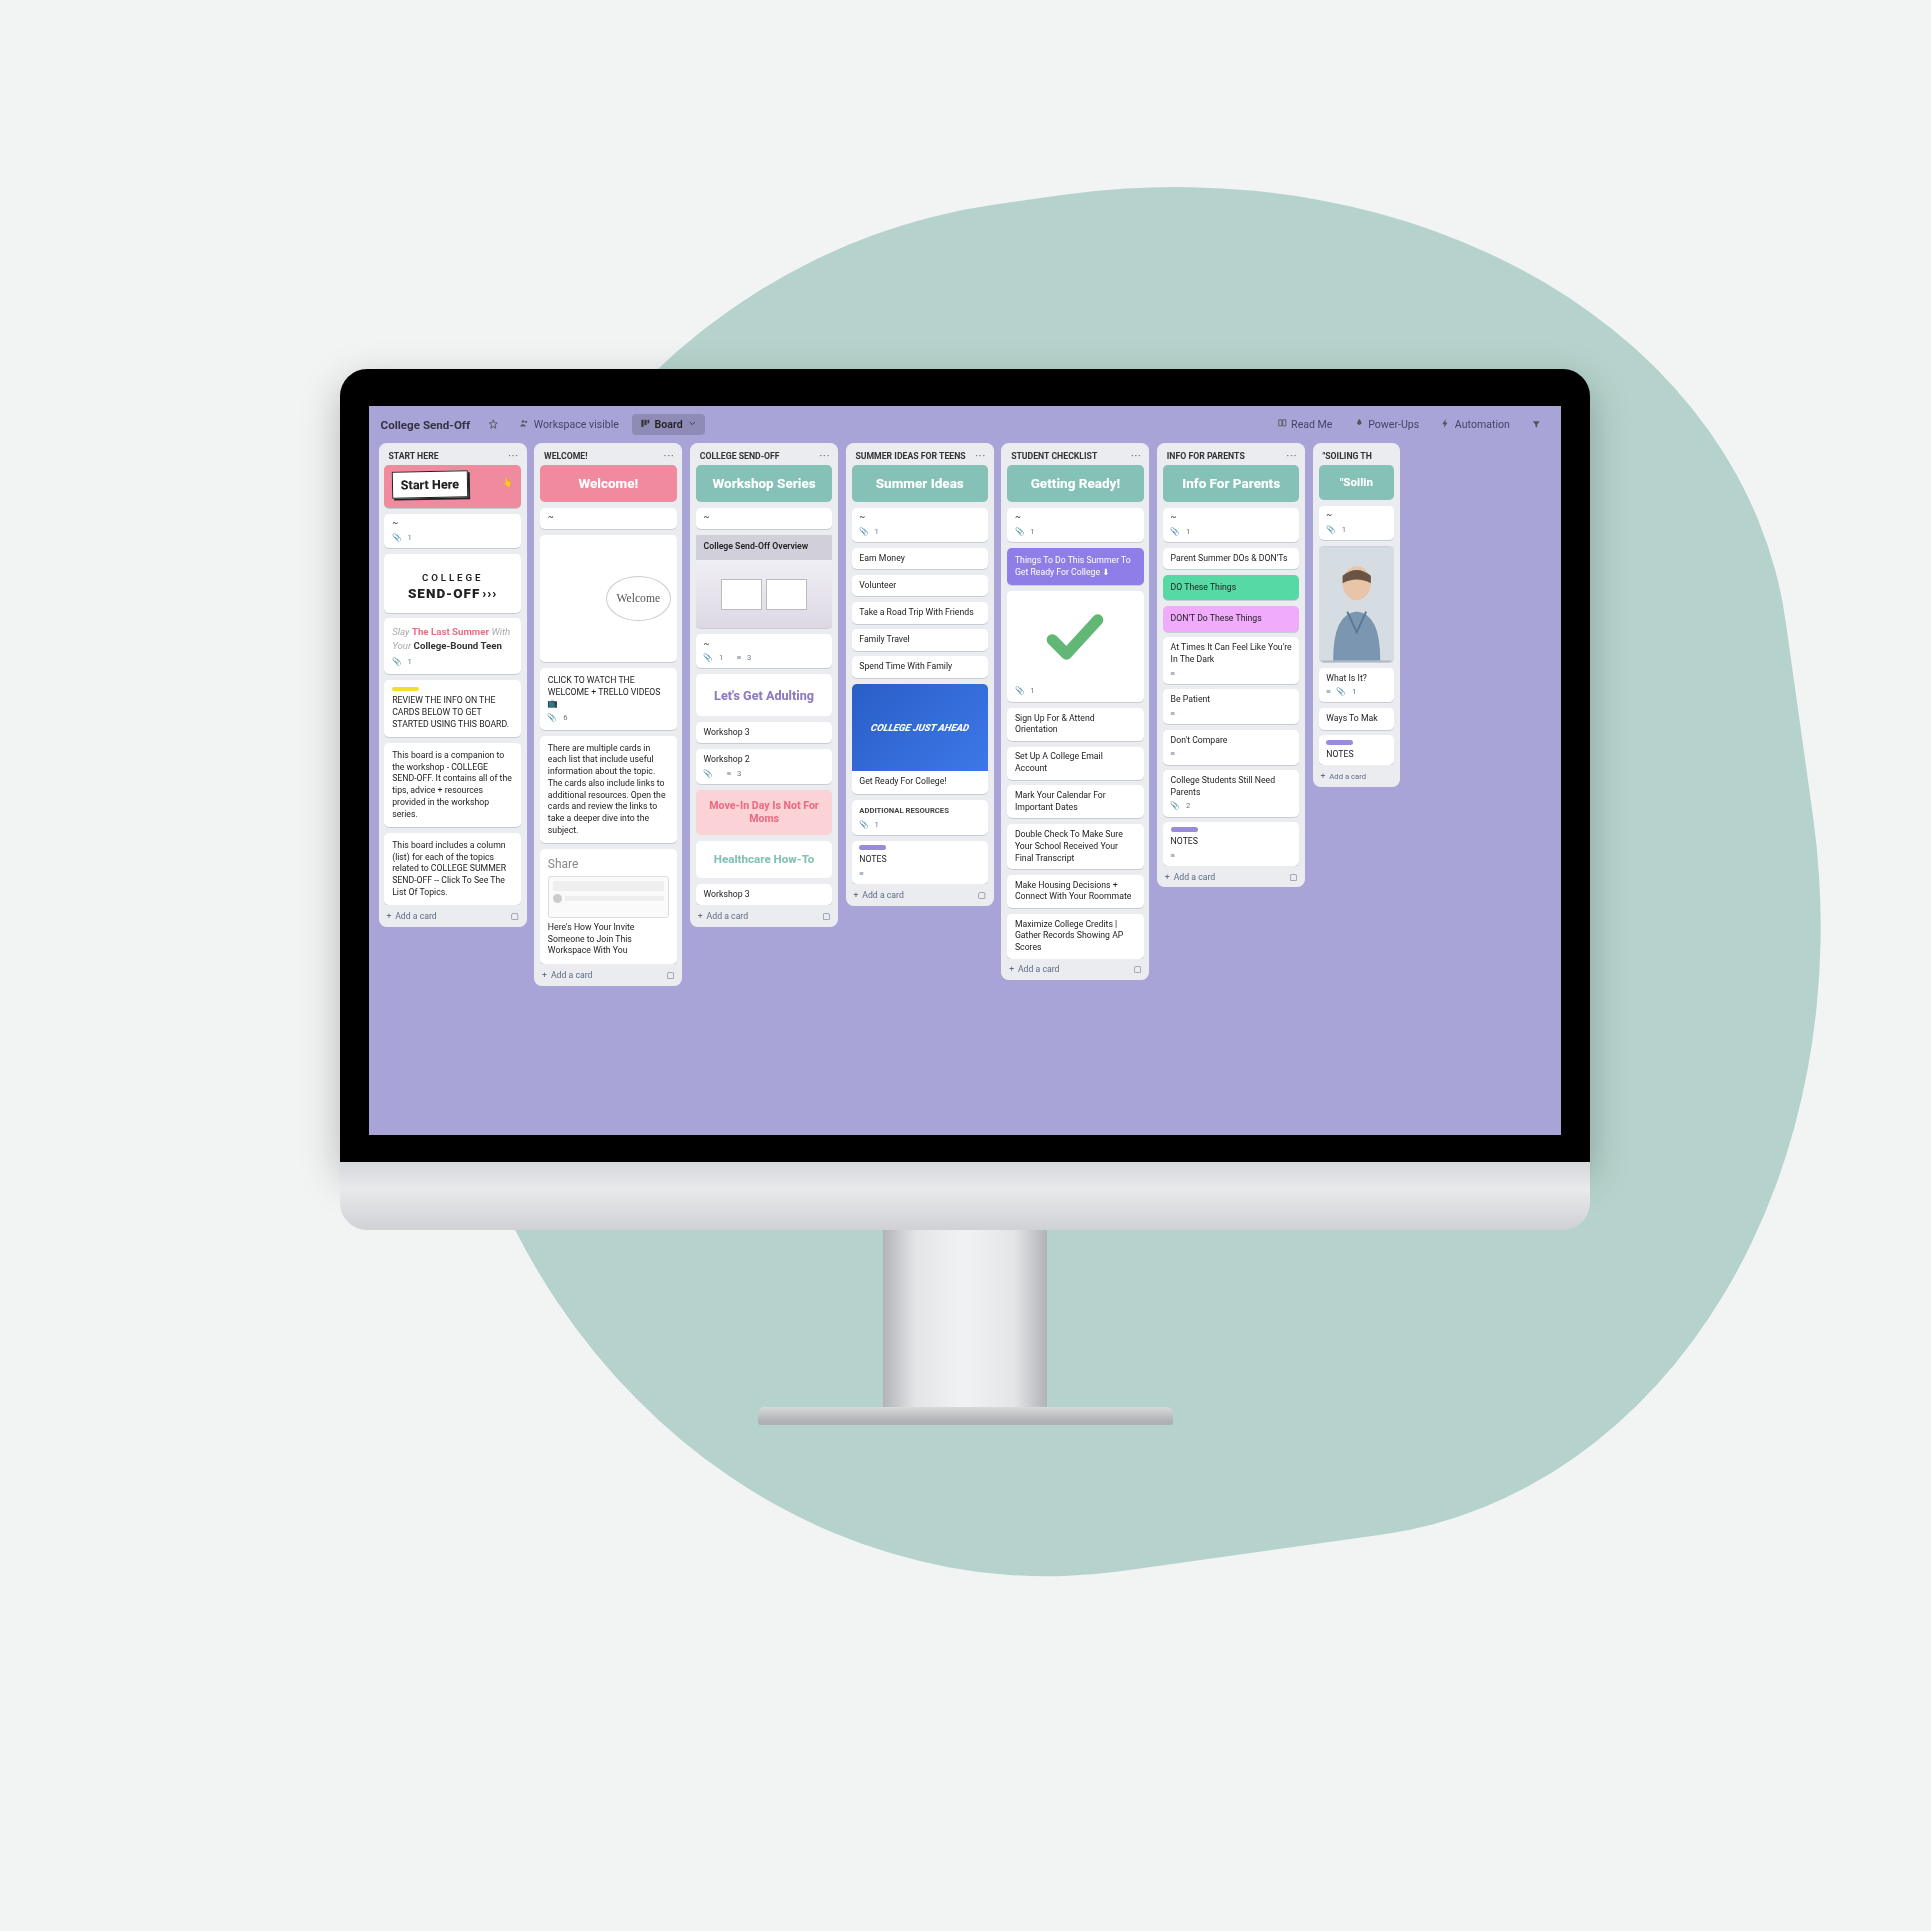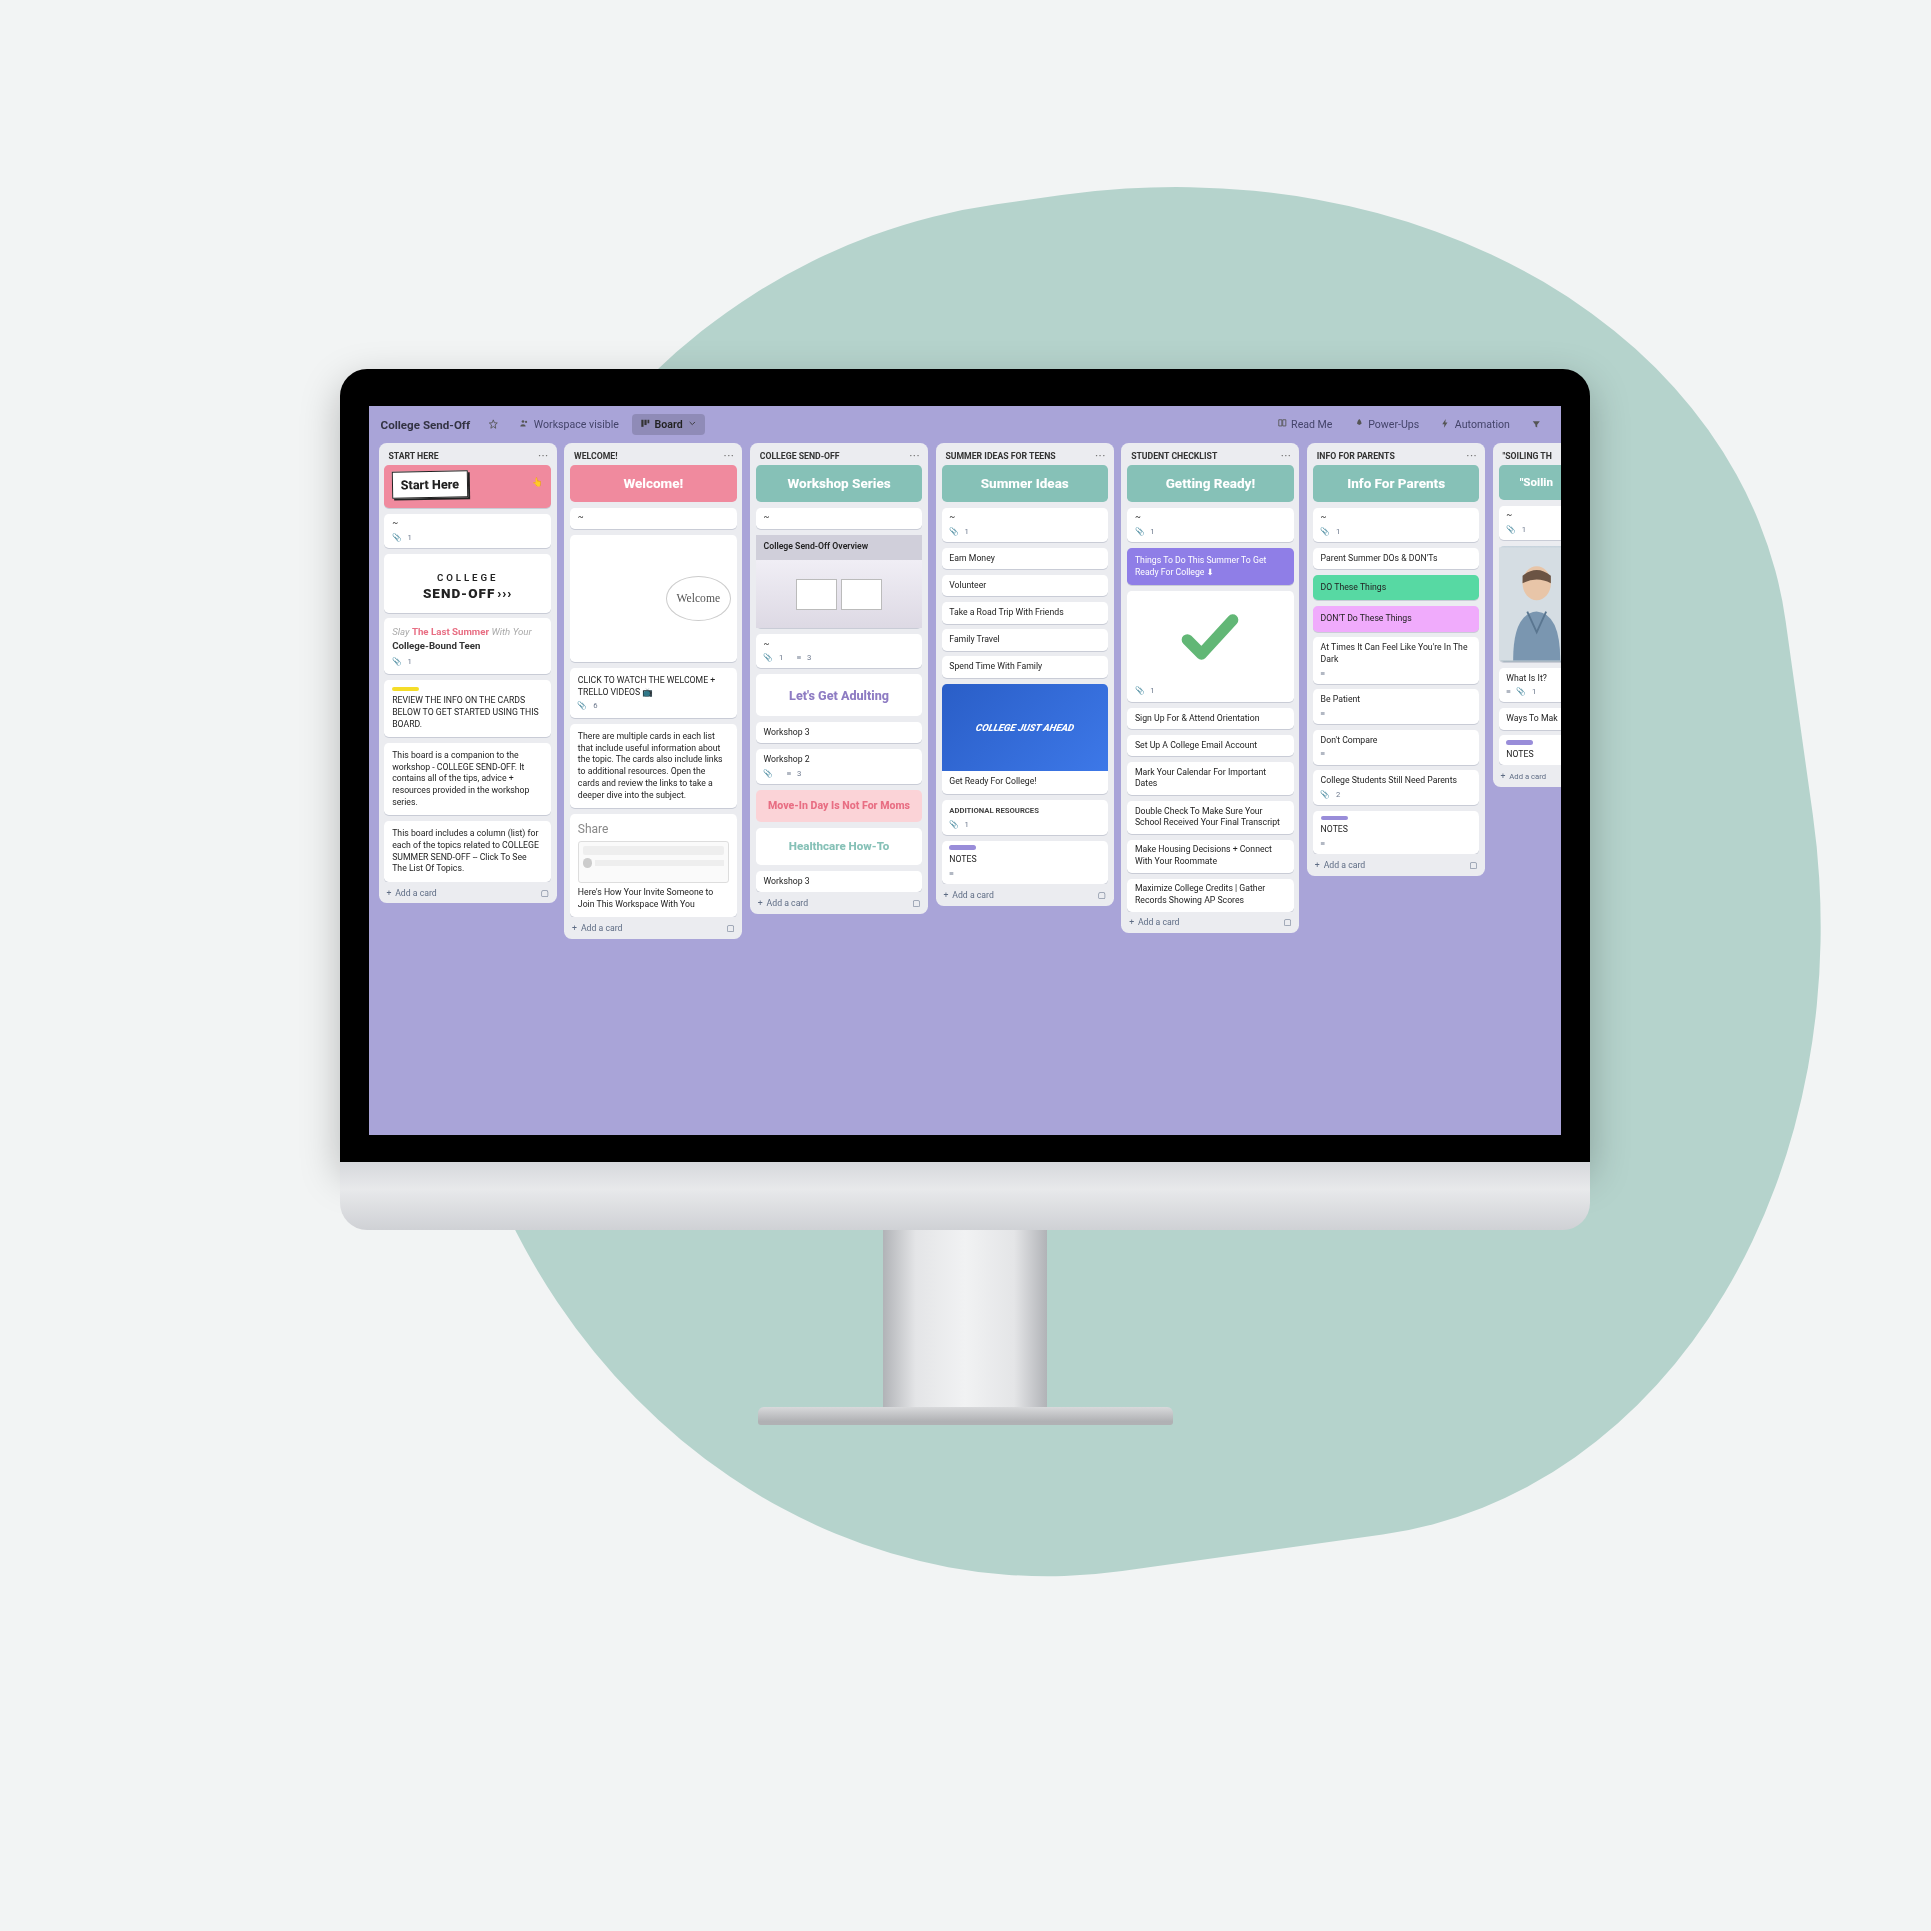--- a/index.html
+++ b/index.html
@@ -95,21 +95,21 @@
   display: flex;
   gap: 7.7px;
   padding: 0 9.7px 5.8px 9.7px;
   overflow: hidden;
   align-items: flex-start;
 }
 
 .list {
   background: #ebecf0;
   border-radius: 7.7px;
-  width: 178px;
+  width: 148px;
   flex-shrink: 0;
   display: flex;
   flex-direction: column;
   max-height: 678px;
 }
 
 .list-header {
   display: flex;
   align-items: center;
   justify-content: space-between;

